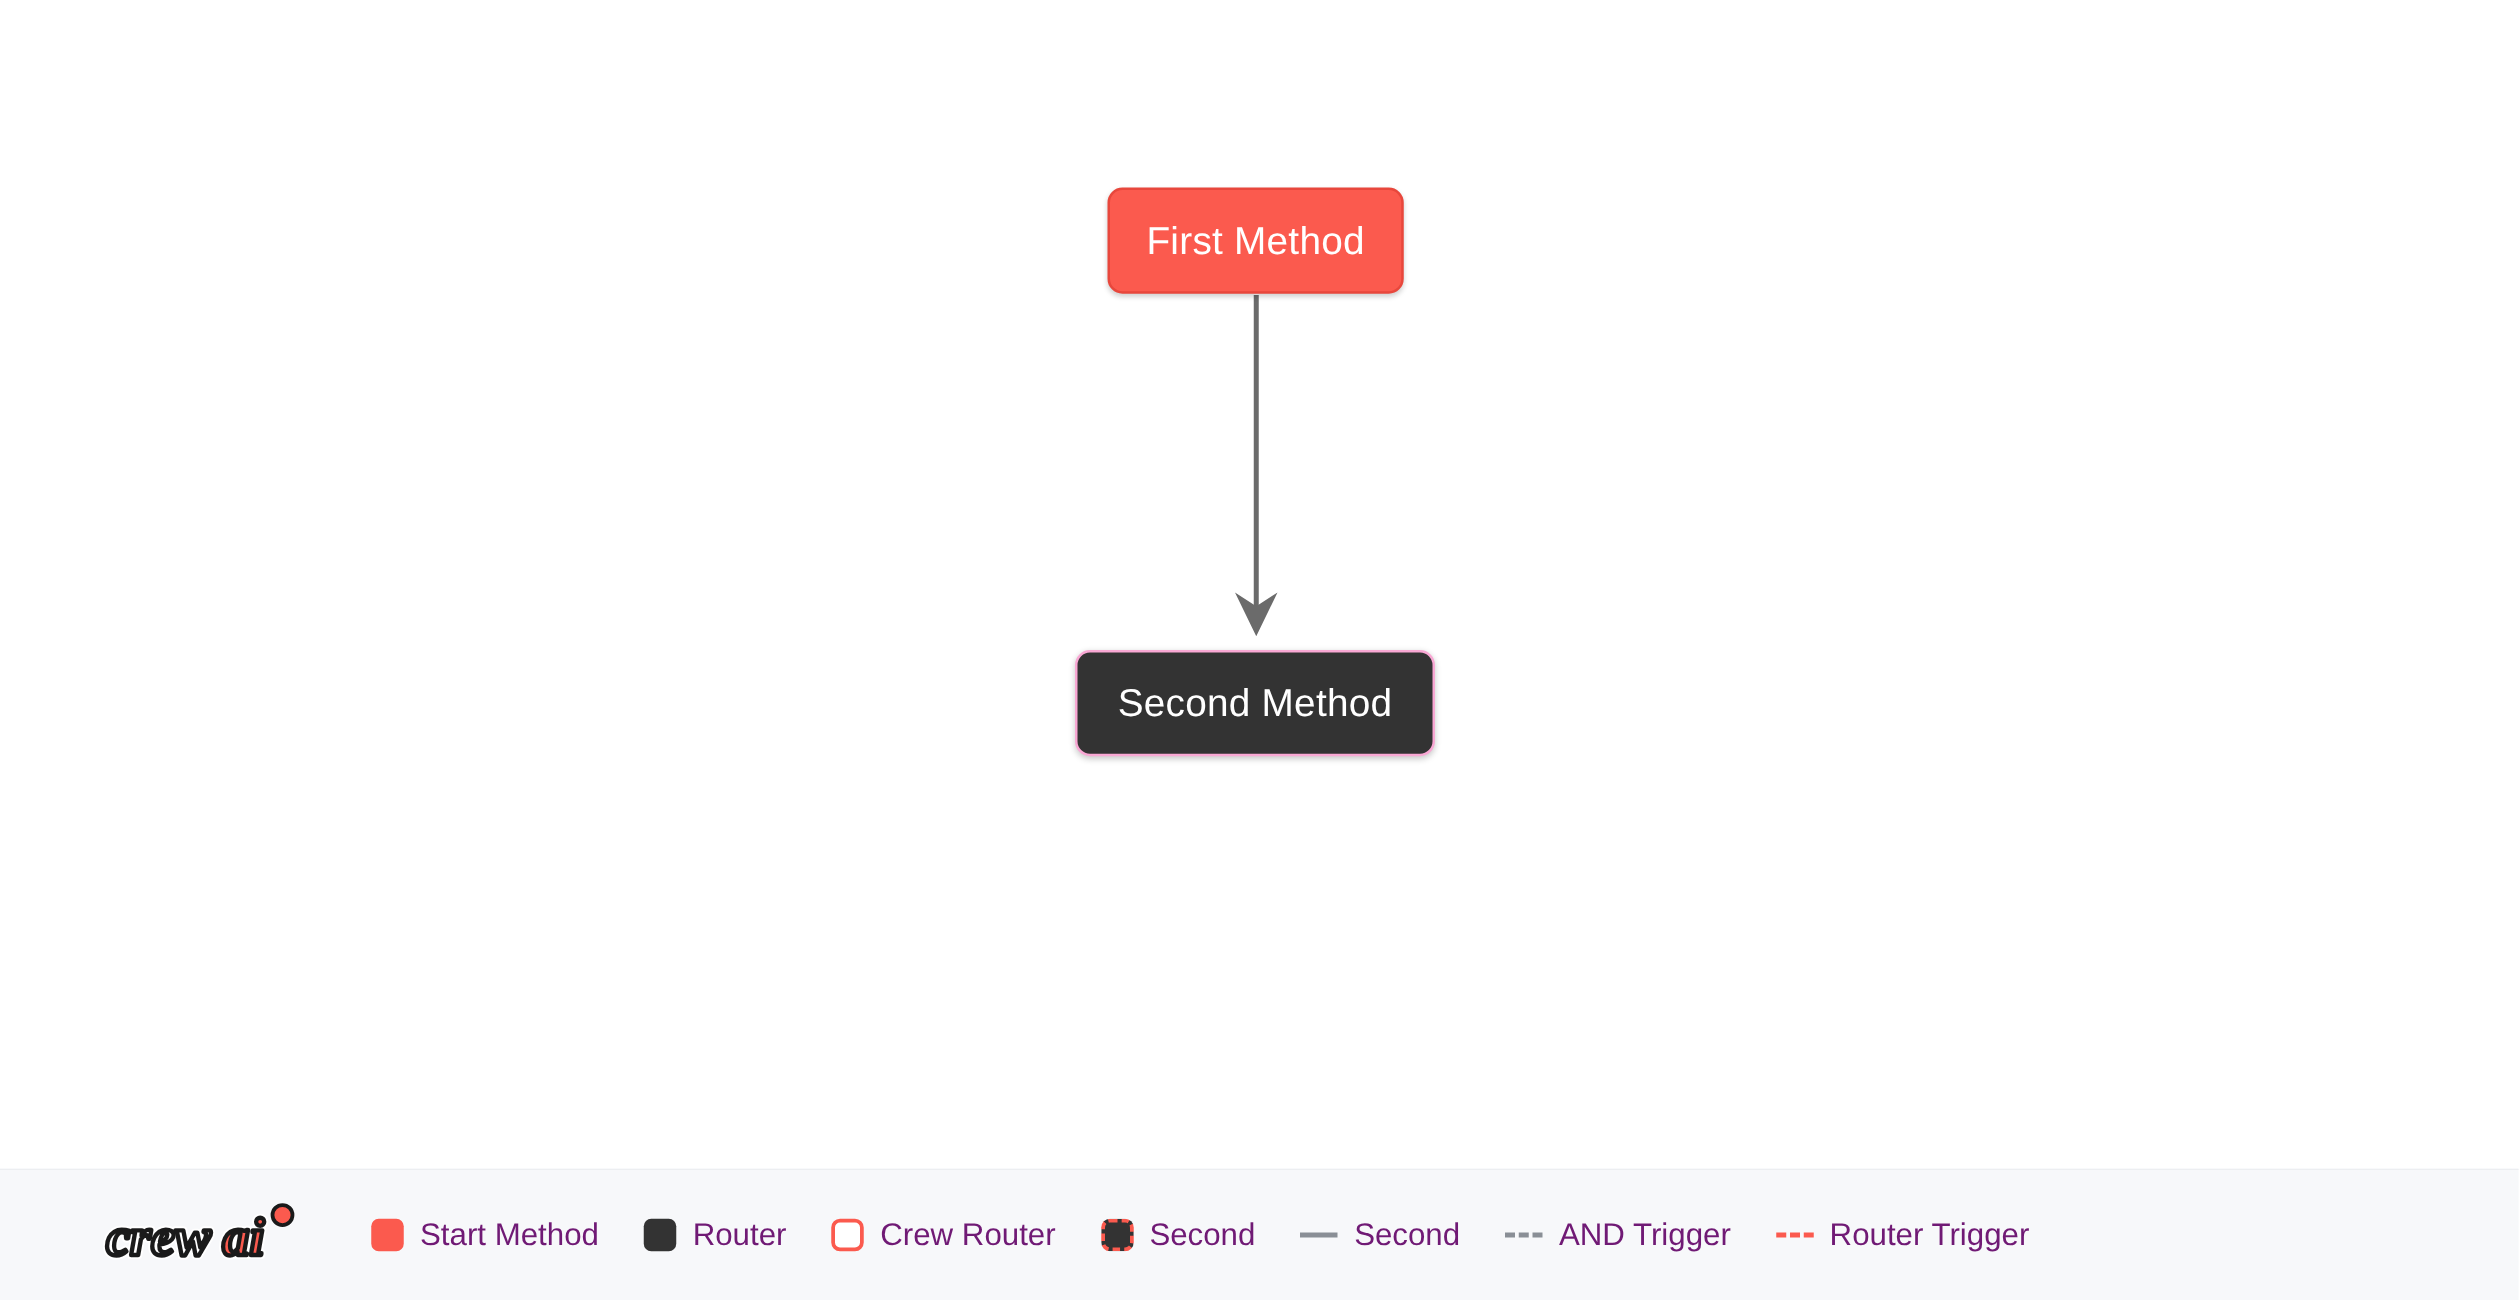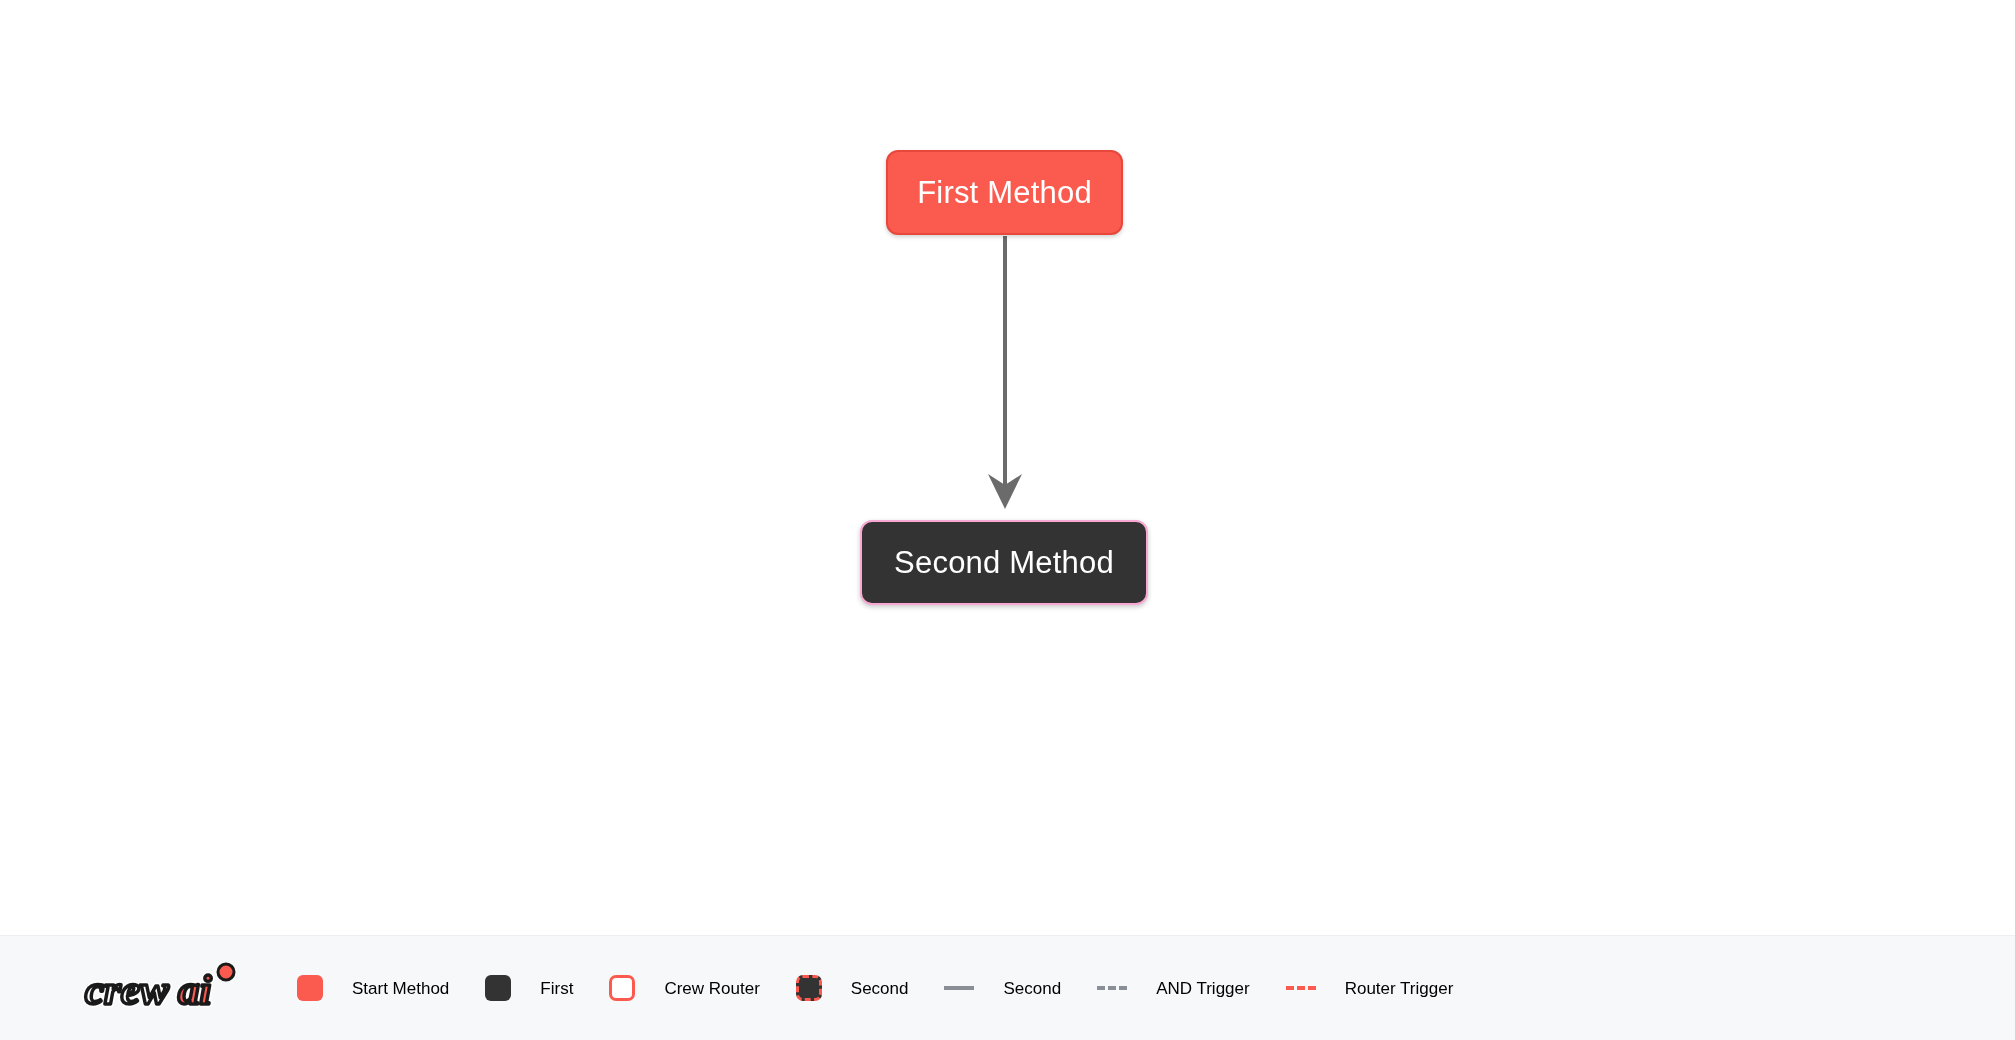--- a/index.html
+++ b/index.html
@@ -91,24 +91,23 @@
   }
 
   .legend-item {
     display: flex;
     align-items: center;
     margin-right: 36px;
     white-space: nowrap;
   }
 
   .legend-label {
-    font-size: 17px;
-    color: #000000;
+    font-size: 25px;
+    color: #701a75;
     line-height: 1;
-    margin-left: 16px;
   }
 
   .swatch {
     width: 26px;
     height: 26px;
     border-radius: 6px;
     margin-right: 13px;
     flex: none;
     box-sizing: border-box;
   }
@@ -170,21 +169,21 @@
       <circle cx="292" cy="24" r="16" fill="#FB5A4E" stroke="#1A1A1A" stroke-width="6"></circle>
     </svg>
 
     <div class="legend-item">
       <span class="swatch swatch-start"></span>
       <span class="legend-label">Start Method</span>
     </div>
 
     <div class="legend-item">
       <span class="swatch swatch-method"></span>
-      <span class="legend-label">First</span>
+      <span class="legend-label">Router</span>
     </div>
 
     <div class="legend-item">
       <span class="swatch swatch-crew"></span>
       <span class="legend-label">Crew Router</span>
     </div>
 
     <div class="legend-item">
       <span class="swatch swatch-router"></span>
       <span class="legend-label">Second</span>

